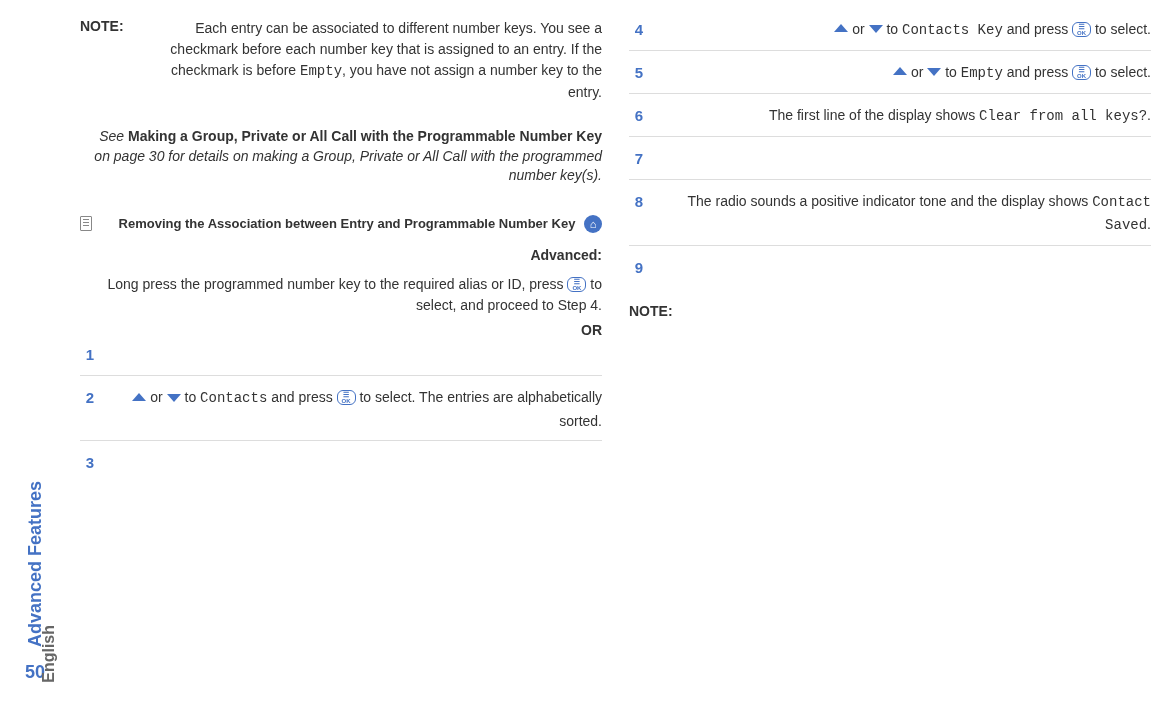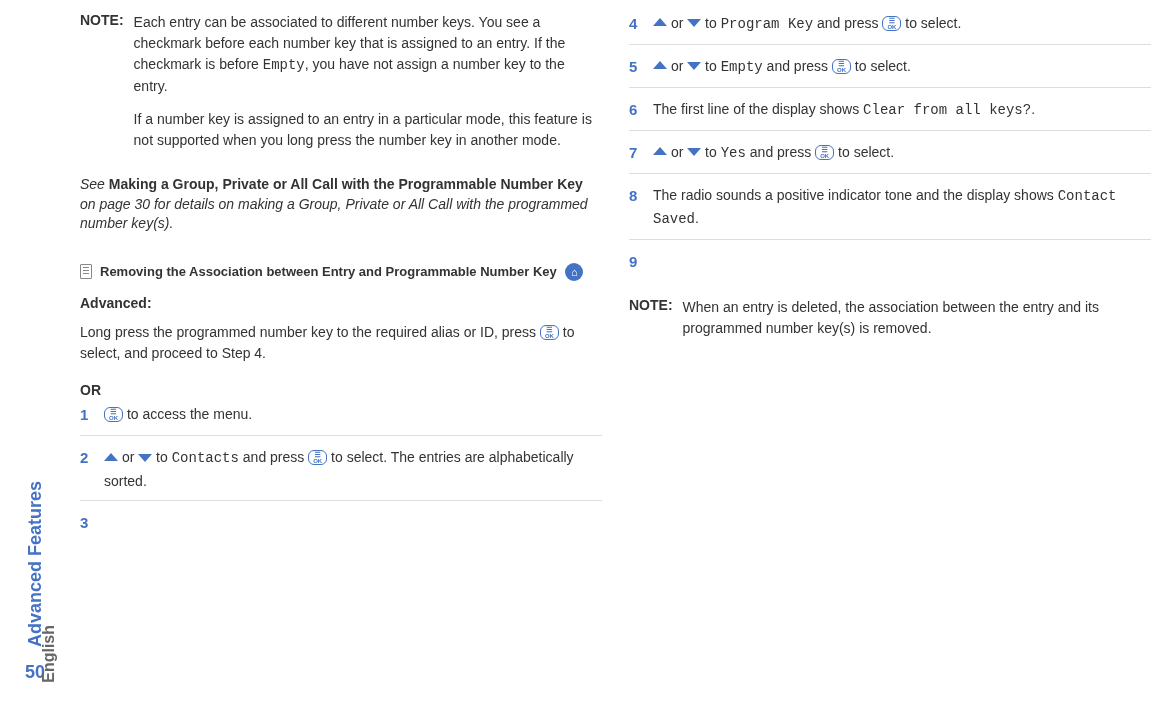--- a/index.html
+++ b/index.html
@@ -39,21 +39,22 @@
     }
     .page-num {
       color: #4472c4;
       font-weight: bold;
       font-size: 18px;
     }
     .content {
       flex: 1;
       display: flex;
       gap: 27px;
-      padding: 12px 20px 20px 10px;
+      padding: 18px 20px 20px 10px;
+      text-align: right;
     }
     .column {
       flex: 1;
       min-width: 0;
     }
     .note-block {
       display: flex;
       margin-bottom: 12px;
     }
     .note-label {
@@ -123,21 +124,21 @@
       top: 50%;
       left: 50%;
       transform: translate(-50%, -50%);
     }
     .procedure-label {
       font-weight: bold;
       margin-bottom: 8px;
     }
     .proc-text {
       line-height: 1.5;
-      margin-bottom: 16px;
+      margin-bottom: 4px;
     }
     .or-label {
       font-weight: bold;
       margin-bottom: 2px;
     }
     .step {
       display: flex;
       margin-bottom: 10px;
       line-height: 1.6;
       padding-bottom: 8px;
@@ -234,21 +235,20 @@
   <div class="content">
 
     <div class="column">
 
       <div class="note-block">
         <div class="note-label">NOTE:</div>
         <div class="note-text">
           <p>
             <span>Each entry can be associated to different number keys. You see a checkmark before each number key that is assigned to an entry. If the checkmark is before </span><span class="display-text">Empty</span><span>, you have not assign a number key to the entry.</span>
           </p>
-          <p>If a number key is assigned to an entry in a particular mode, this feature is not supported when you long press the number key in another mode.</p>
         </div>
       </div>
 
       <p class="see-ref">
         <span>See </span><strong>Making a Group, Private or All Call with the Programmable Number Key</strong><span> on page 30 for details on making a Group, Private or All Call with the programmed number key(s).</span>
       </p>
 
       <div class="section-heading">
         <span class="doc-icon"></span>
         <span class="heading-text">
@@ -260,60 +260,55 @@
       <p class="procedure-label">Advanced:</p>
 
       <p class="proc-text">
         <span>Long press the programmed number key to the required alias or ID, press </span><span class="ok-btn"></span><span> to select, and proceed to Step 4.</span>
       </p>
       <p class="or-label">OR</p>
 
       <div id="left-steps">
           <div class="step">
             <div class="step-num">1</div>
-            <div class="step-body"><span class="ok-btn"></span><span> to access the menu.</span></div>
           </div>
           <div class="step">
             <div class="step-num">2</div>
             <div class="step-body"><span class="tri-up"></span><span> or </span><span class="tri-down"></span><span> to </span><span class="display-text">Contacts</span><span> and press </span><span class="ok-btn"></span><span> to select. The entries are alphabetically sorted.</span></div>
           </div>
           <div class="step">
             <div class="step-num">3</div>
           </div>
         </div>
     </div>
 
     <div class="column">
       <div id="right-steps">
           <div class="step">
             <div class="step-num">4</div>
-            <div class="step-body"><span class="tri-up"></span><span> or </span><span class="tri-down"></span><span> to </span><span class="display-text">Program Key</span><span> and press </span><span class="ok-btn"></span><span> to select.</span></div>
+            <div class="step-body"><span class="tri-up"></span><span> or </span><span class="tri-down"></span><span> to </span><span class="display-text">Contacts Key</span><span> and press </span><span class="ok-btn"></span><span> to select.</span></div>
           </div>
           <div class="step">
             <div class="step-num">5</div>
             <div class="step-body"><span class="tri-up"></span><span> or </span><span class="tri-down"></span><span> to </span><span class="display-text">Empty</span><span> and press </span><span class="ok-btn"></span><span> to select.</span></div>
           </div>
           <div class="step">
             <div class="step-num">6</div>
             <div class="step-body"><span>The first line of the display shows </span><span class="display-text">Clear from all keys?</span><span>.</span></div>
           </div>
           <div class="step">
             <div class="step-num">7</div>
-            <div class="step-body"><span class="tri-up"></span><span> or </span><span class="tri-down"></span><span> to </span><span class="display-text">Yes</span><span> and press </span><span class="ok-btn"></span><span> to select.</span></div>
           </div>
           <div class="step">
             <div class="step-num">8</div>
             <div class="step-body"><span>The radio sounds a positive indicator tone and the display shows </span><span class="display-text">Contact Saved</span><span>.</span></div>
           </div>
           <div class="step">
             <div class="step-num">9</div>
           </div>
         </div>
 
       <div class="note-block" style="margin-top:15px;">
         <div class="note-label">NOTE:</div>
-        <div class="note-text">
-          <p>When an entry is deleted, the association between the entry and its programmed number key(s) is removed.</p>
-        </div>
       </div>
     </div>
   </div>
 </div>
 
 </body></html>

